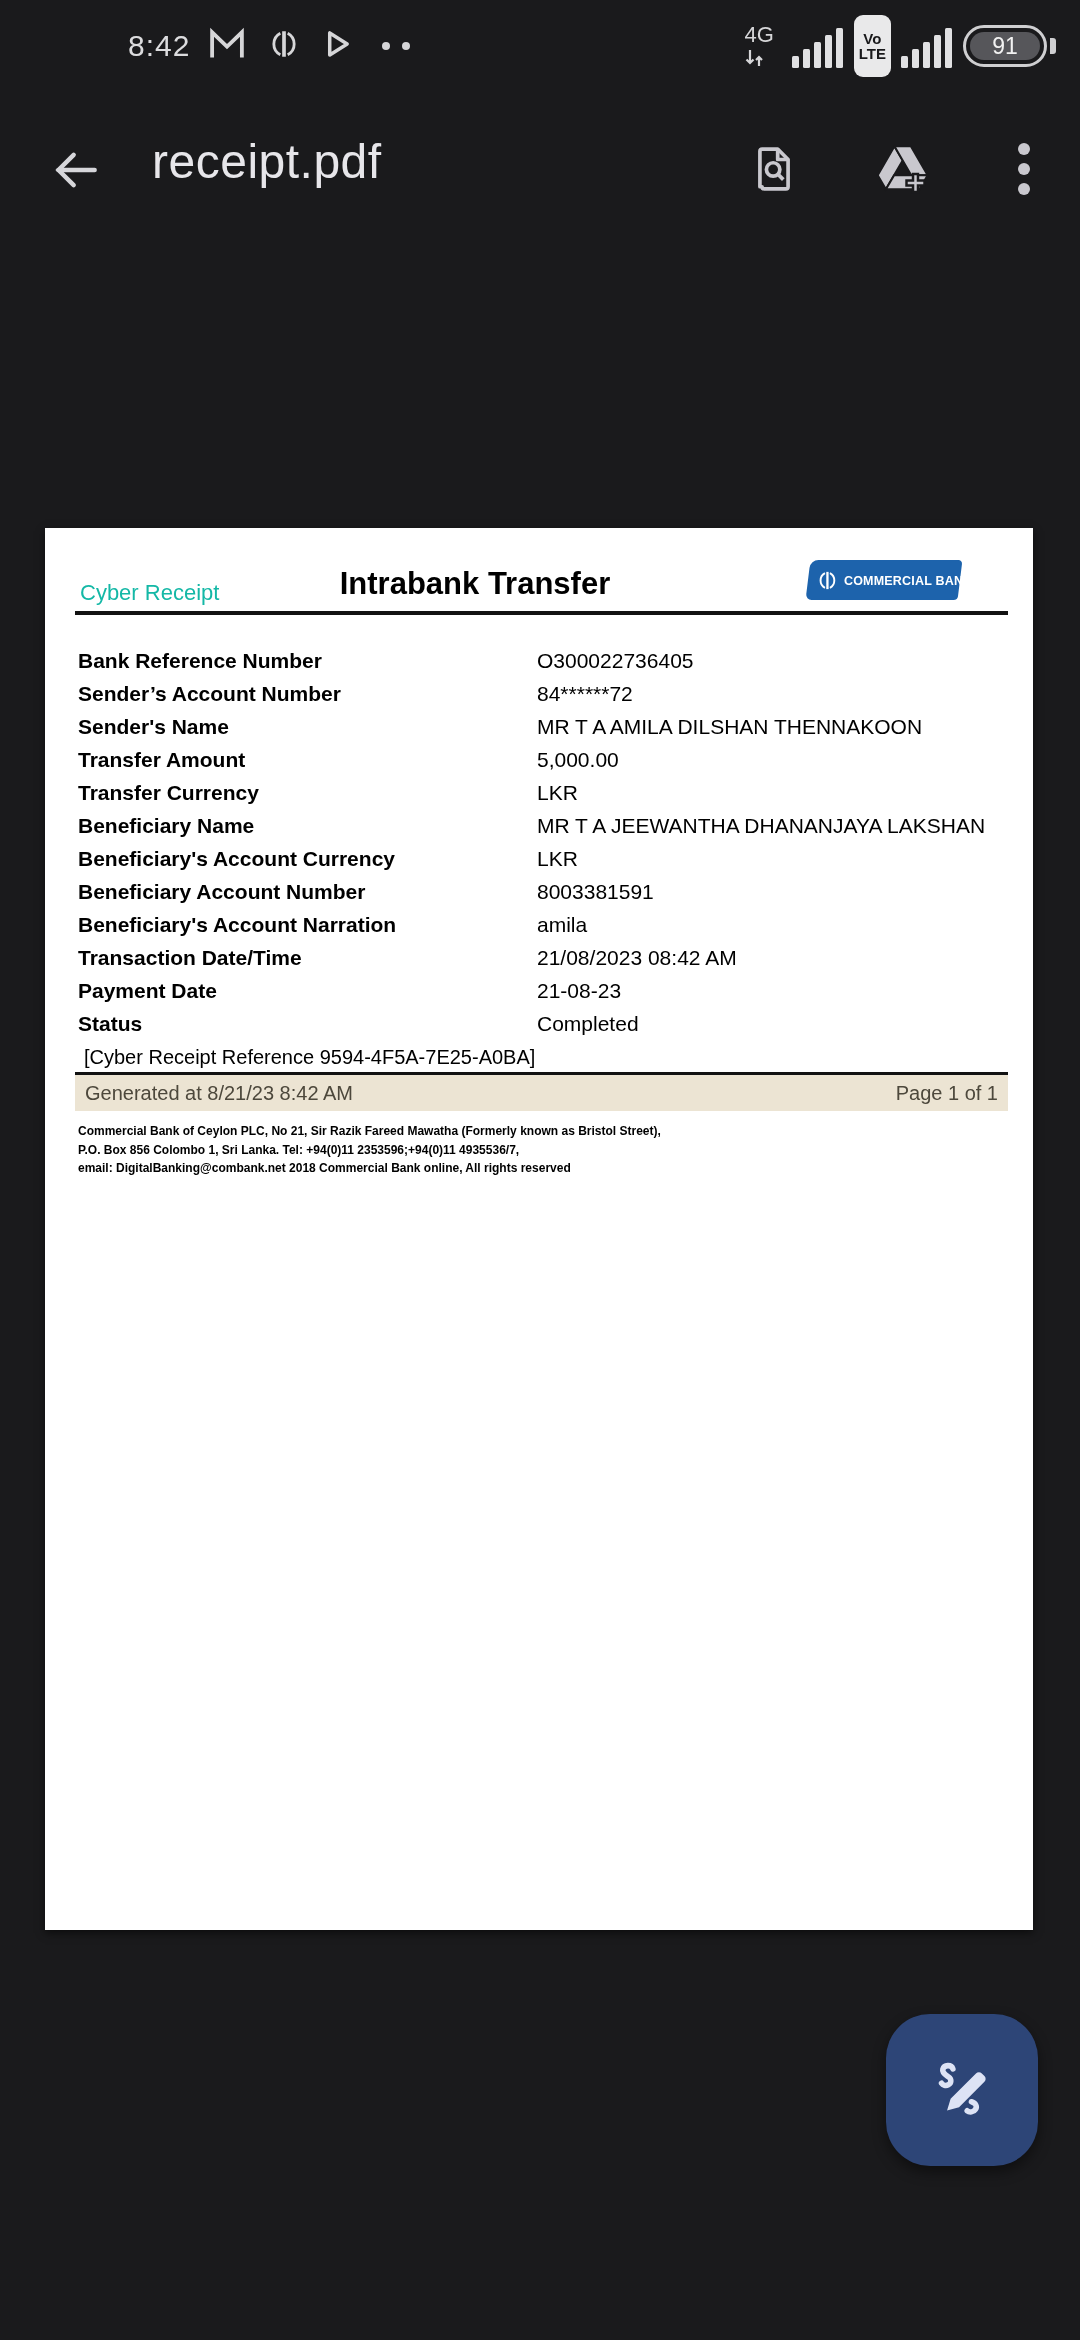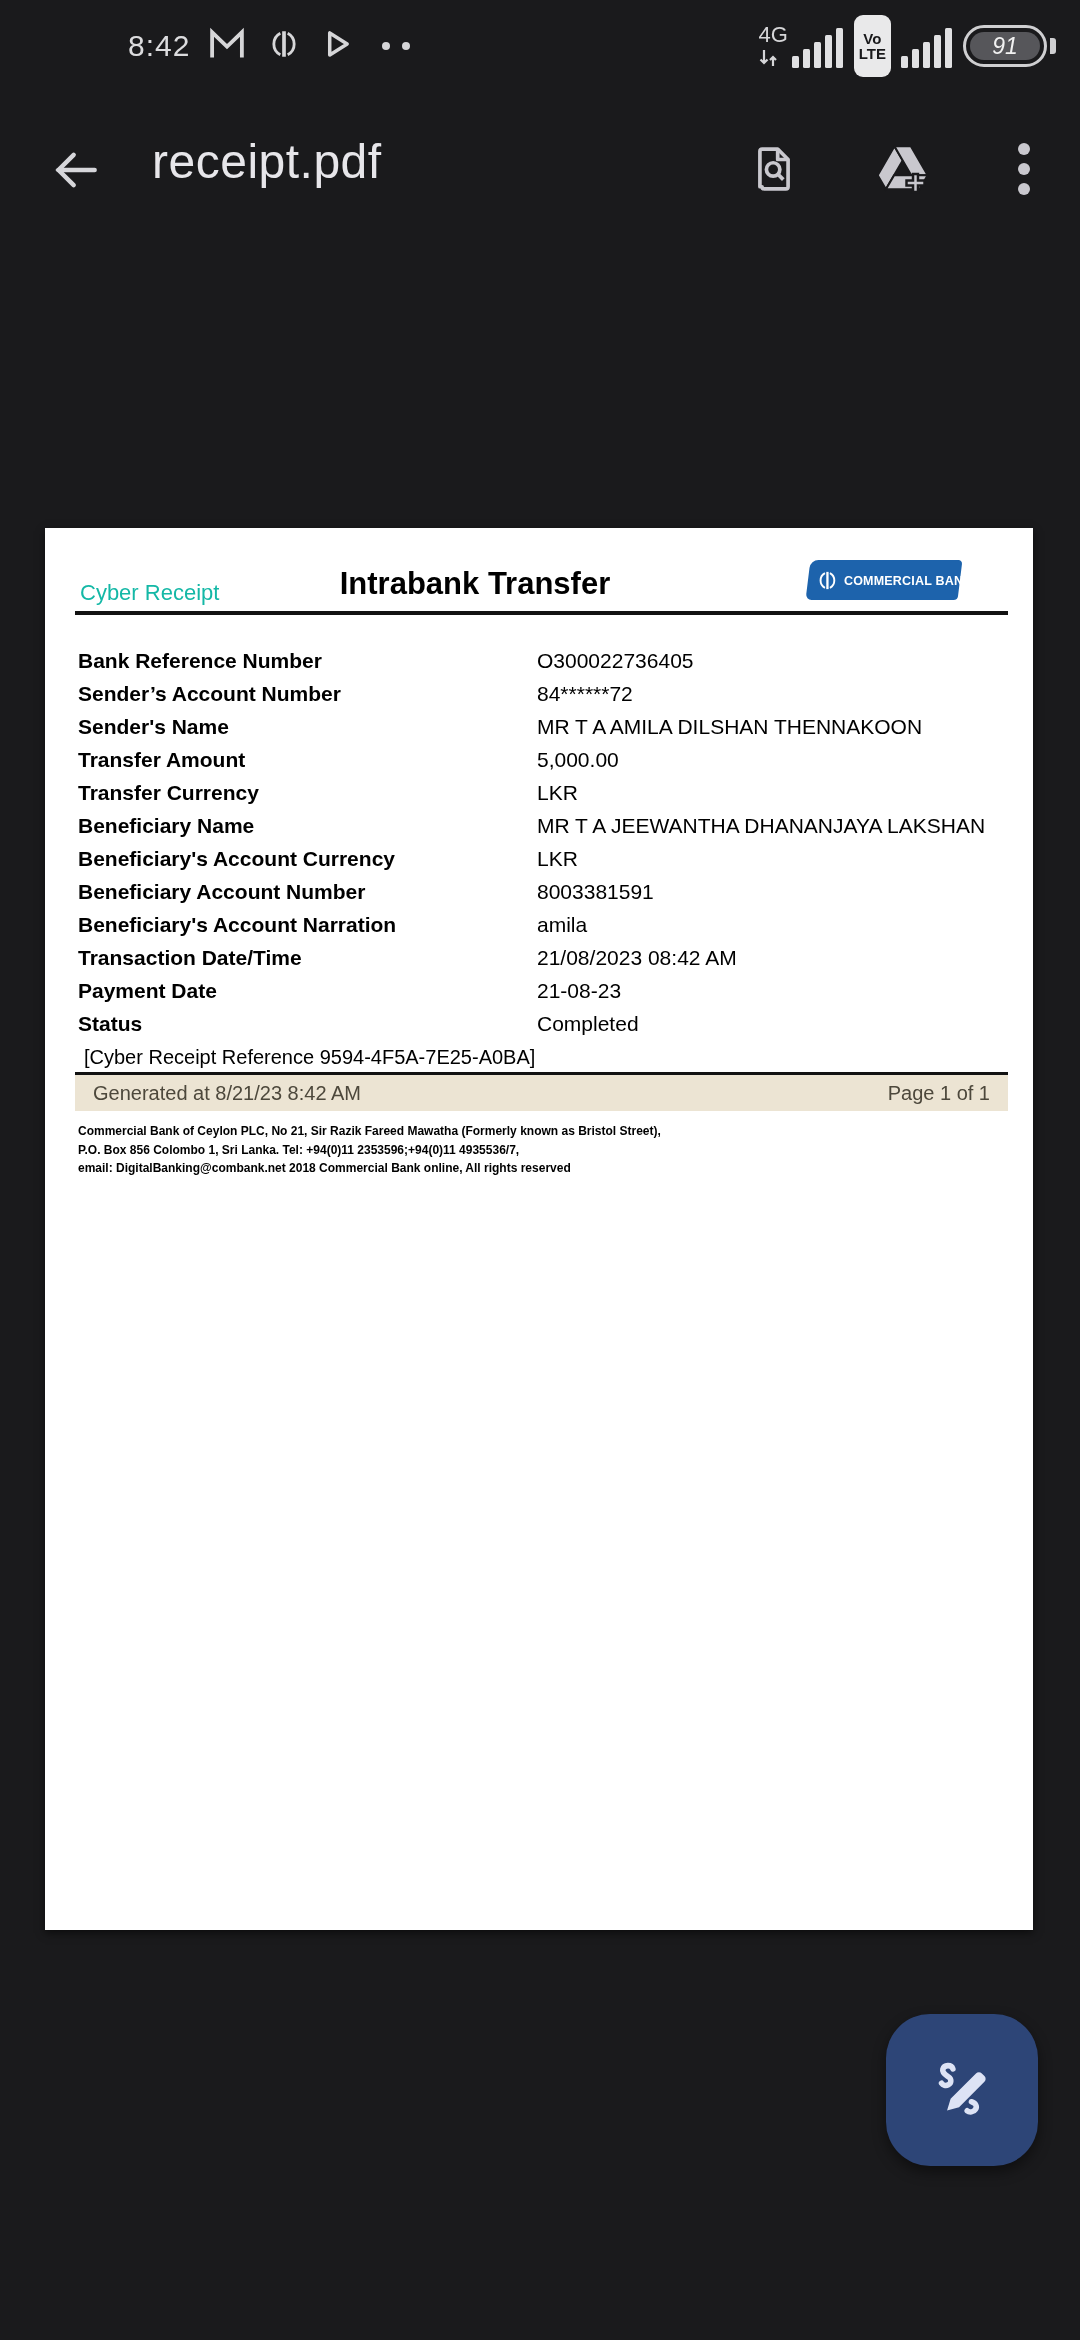--- a/index.html
+++ b/index.html
@@ -9,30 +9,30 @@
     font-family:"Liberation Sans", sans-serif;
   }
   
   .status-bar{position:absolute;top:0;left:0;width:1080px;height:92px;
     display:flex;align-items:center;color:#dcdcde;}
   .sb-time{margin-left:128px;font-size:30px;font-weight:500;letter-spacing:1px;}
   .sb-left-icons{display:flex;align-items:center;gap:20px;margin-left:18px;}
   .sb-dots{display:flex;gap:12px;margin-left:10px;}
   .sb-dot{width:8px;height:8px;border-radius:50%;background:#d6d6d8;}
   .sb-right{margin-left:auto;margin-right:24px;display:flex;align-items:center;gap:10px;}
-  .net-cluster{display:flex;align-items:center;gap:4px;}
+  .net-cluster{display:flex;align-items:center;gap:18px;}
   .net-4g-col{display:flex;flex-direction:column;align-items:flex-start;line-height:1;}
   .net-4g-label{font-size:22px;color:#d6d6d8;margin-bottom:2px;}
   .volte{background:#e9e9ea;color:#19191b;border-radius:9px;padding:16px 5px;
     font-size:15px;font-weight:700;line-height:1.0;text-align:center;}
   .volte span{display:block;}
   .battery{position:relative;width:84px;height:42px;border:3px solid #cfcfd1;border-radius:21px;
     display:flex;align-items:center;justify-content:center;box-sizing:border-box;}
   .battery-fill{position:absolute;left:4px;top:4px;right:4px;bottom:4px;background:#56565a;border-radius:15px;}
-  .battery-num{position:relative;font-size:23px;color:#f2f2f2;font-weight:500;font-style:italic;}
+  .battery-num{position:relative;font-size:23px;color:#f2f2f2;font-weight:500;}
   .battery-nub{width:6px;height:16px;background:#cfcfd1;border-radius:0 3px 3px 0;margin-left:3px;}
   
   .app-bar{position:absolute;top:112px;left:0;width:1080px;height:120px;}
   .back-btn{position:absolute;left:48px;top:30px;width:56px;height:56px;}
   .app-title{position:absolute;left:152px;top:22px;font-size:48px;color:#e7e6ea;letter-spacing:0.5px;}
   .ab-icon{position:absolute;top:26px;width:56px;height:62px;display:flex;align-items:center;justify-content:center;}
   .ab-find{left:746px;}
   .ab-drive{left:874px;}
   .ab-more{left:996px;}
   
@@ -48,21 +48,21 @@
   .bank-logo-text{color:#ffffff;font-size:12.5px;font-weight:700;letter-spacing:0.2px;white-space:nowrap;}
   .header-rule{position:absolute;left:75px;top:611px;width:933px;height:4px;background:#121212;}
   .fields{position:absolute;left:78px;top:644px;width:930px;}
   .frow{display:flex;height:33px;align-items:center;font-size:21px;color:#000;}
   .flabel{width:459px;font-weight:700;}
   .fvalue{flex:1;}
   .reference-line{position:absolute;left:84px;top:1046px;font-size:20px;color:#000;}
   .mid-rule{position:absolute;left:75px;top:1072px;width:933px;height:3px;background:#121212;}
   .generated-bar{position:absolute;left:75px;top:1075px;width:933px;height:36px;
     display:flex;align-items:center;justify-content:space-between;
-    padding:0 18px;box-sizing:border-box;font-size:20px;color:#4d483c;}
+    padding:0 10px;box-sizing:border-box;font-size:20px;color:#4d483c;}
   .doc-footer{position:absolute;left:78px;top:1122px;width:900px;
     font-size:12px;font-weight:700;color:#000;line-height:18.5px;}
   
   .fab{position:absolute;left:886px;top:2014px;width:152px;height:152px;border-radius:44px;
     display:flex;align-items:center;justify-content:center;box-shadow:0 6px 14px rgba(0,0,0,0.45);}
   
   .nav-bar{position:absolute;left:0;top:2230px;width:1080px;height:110px;}
 </style>
 </head>
 <body>

